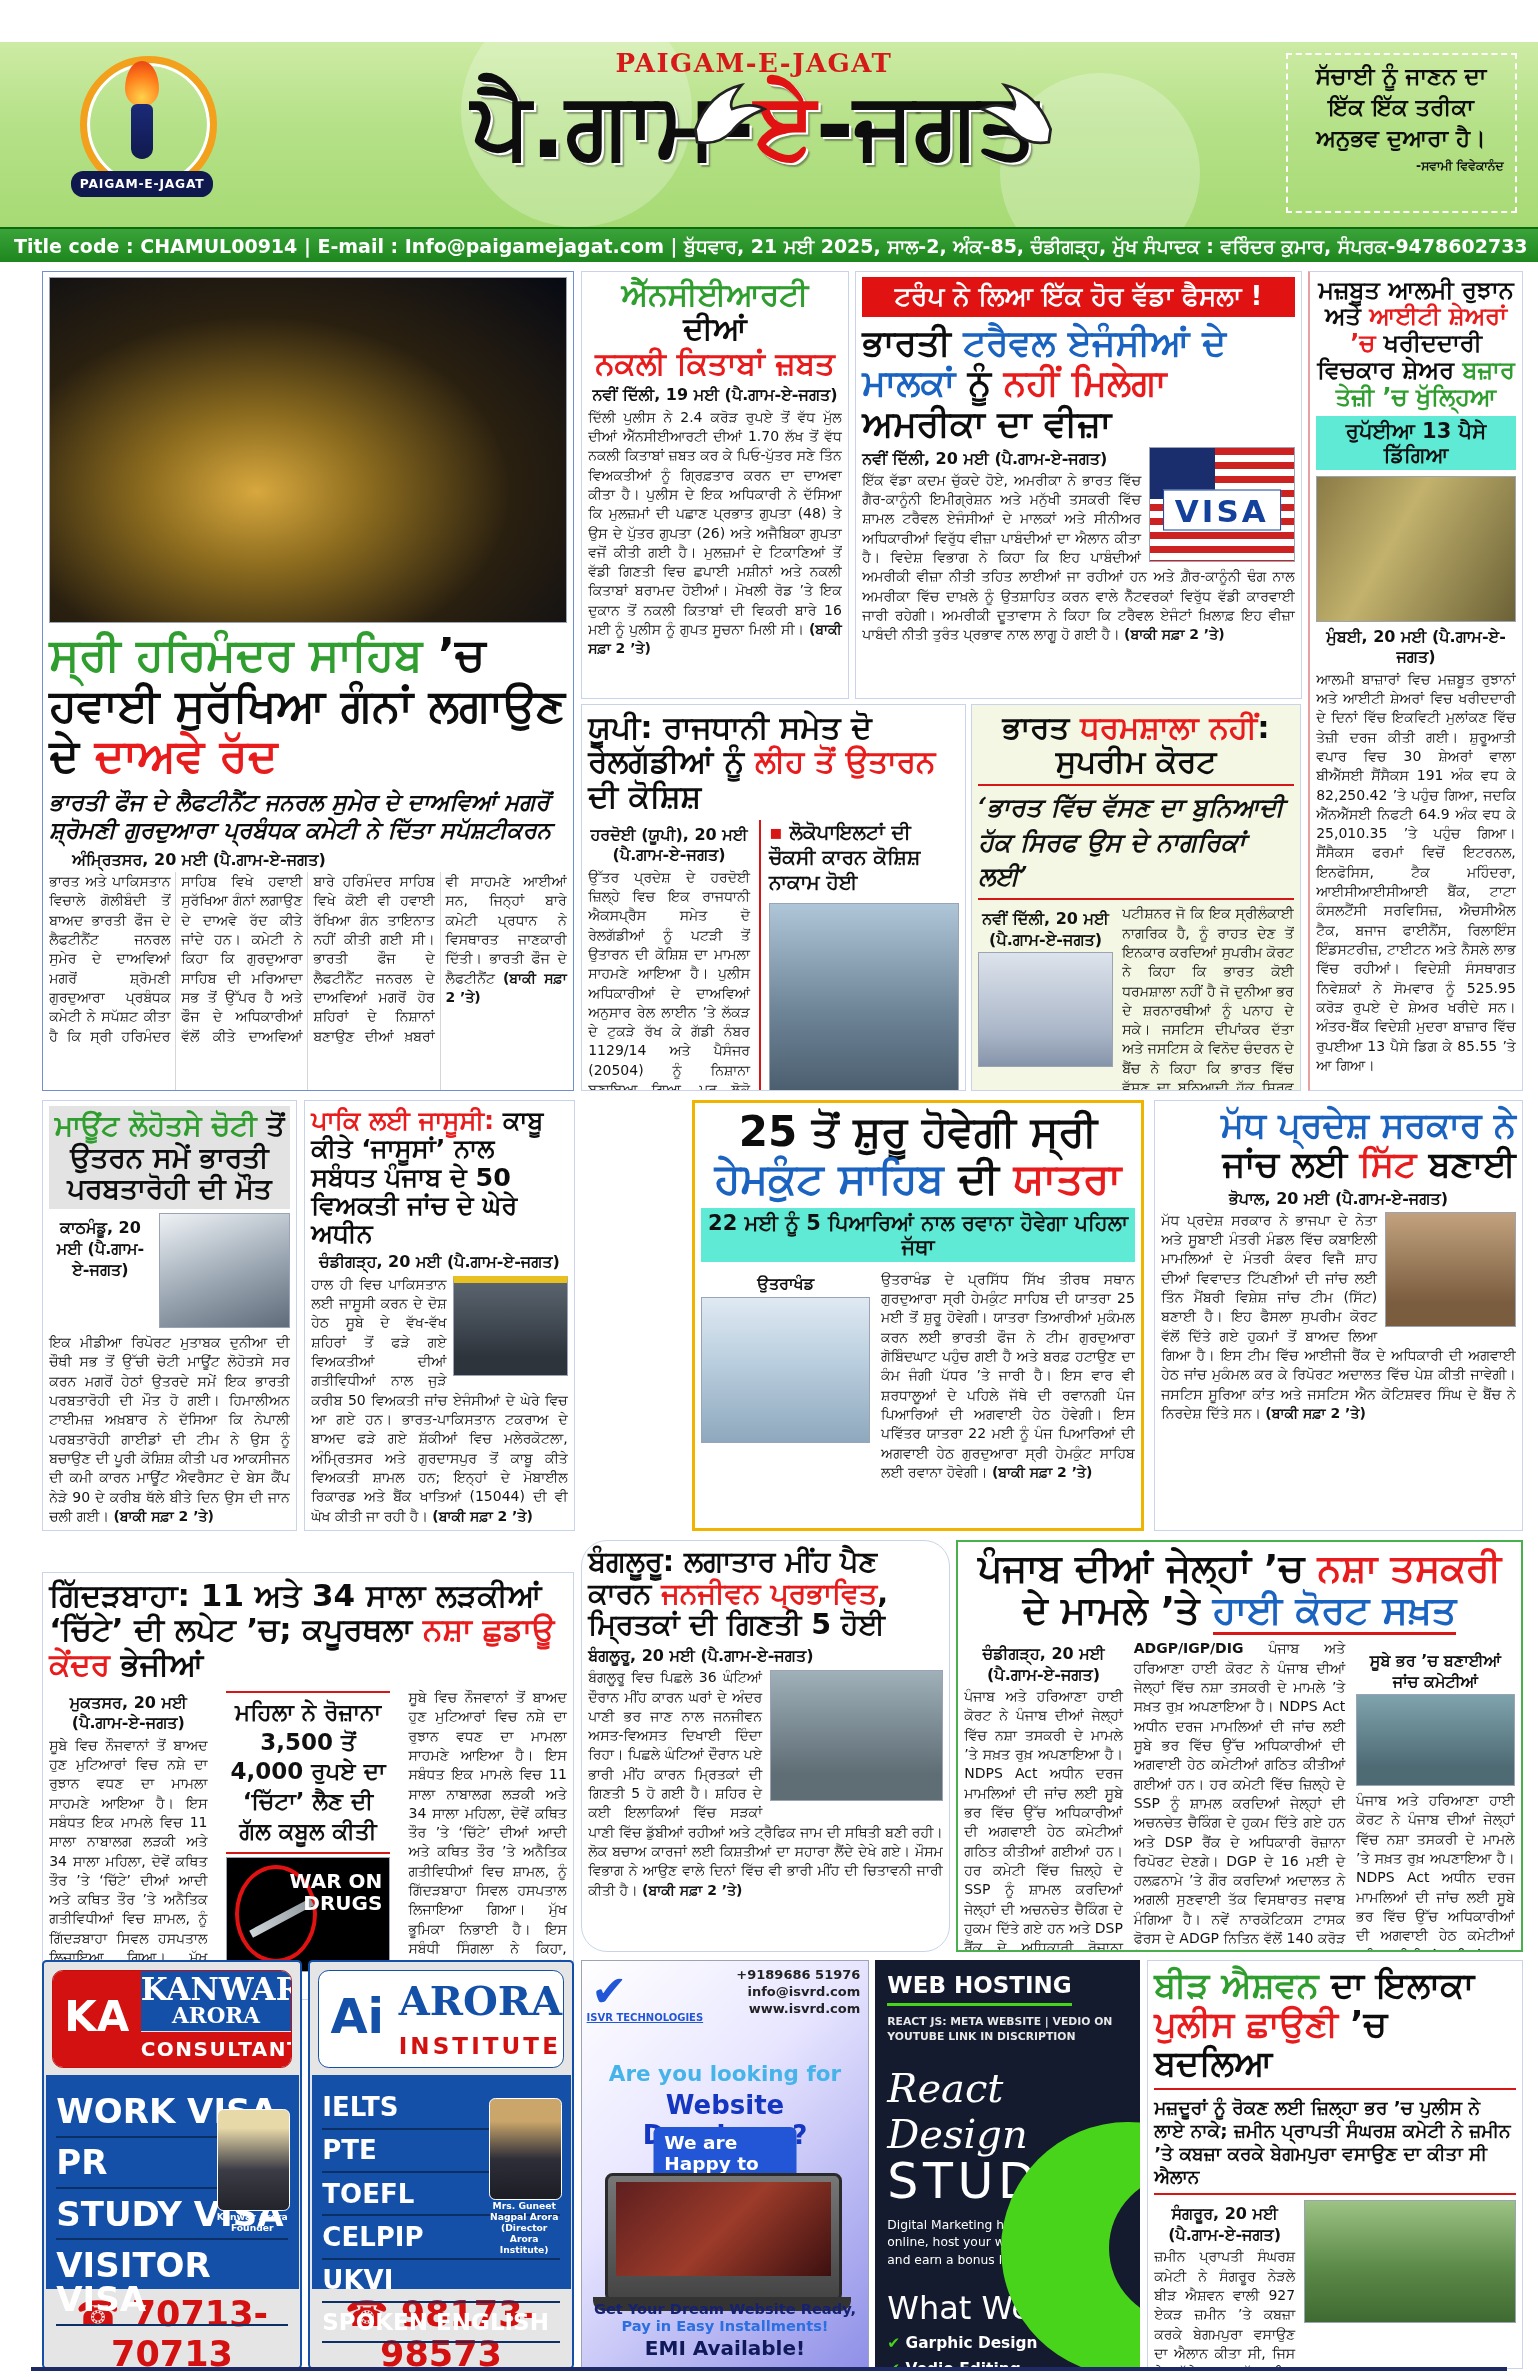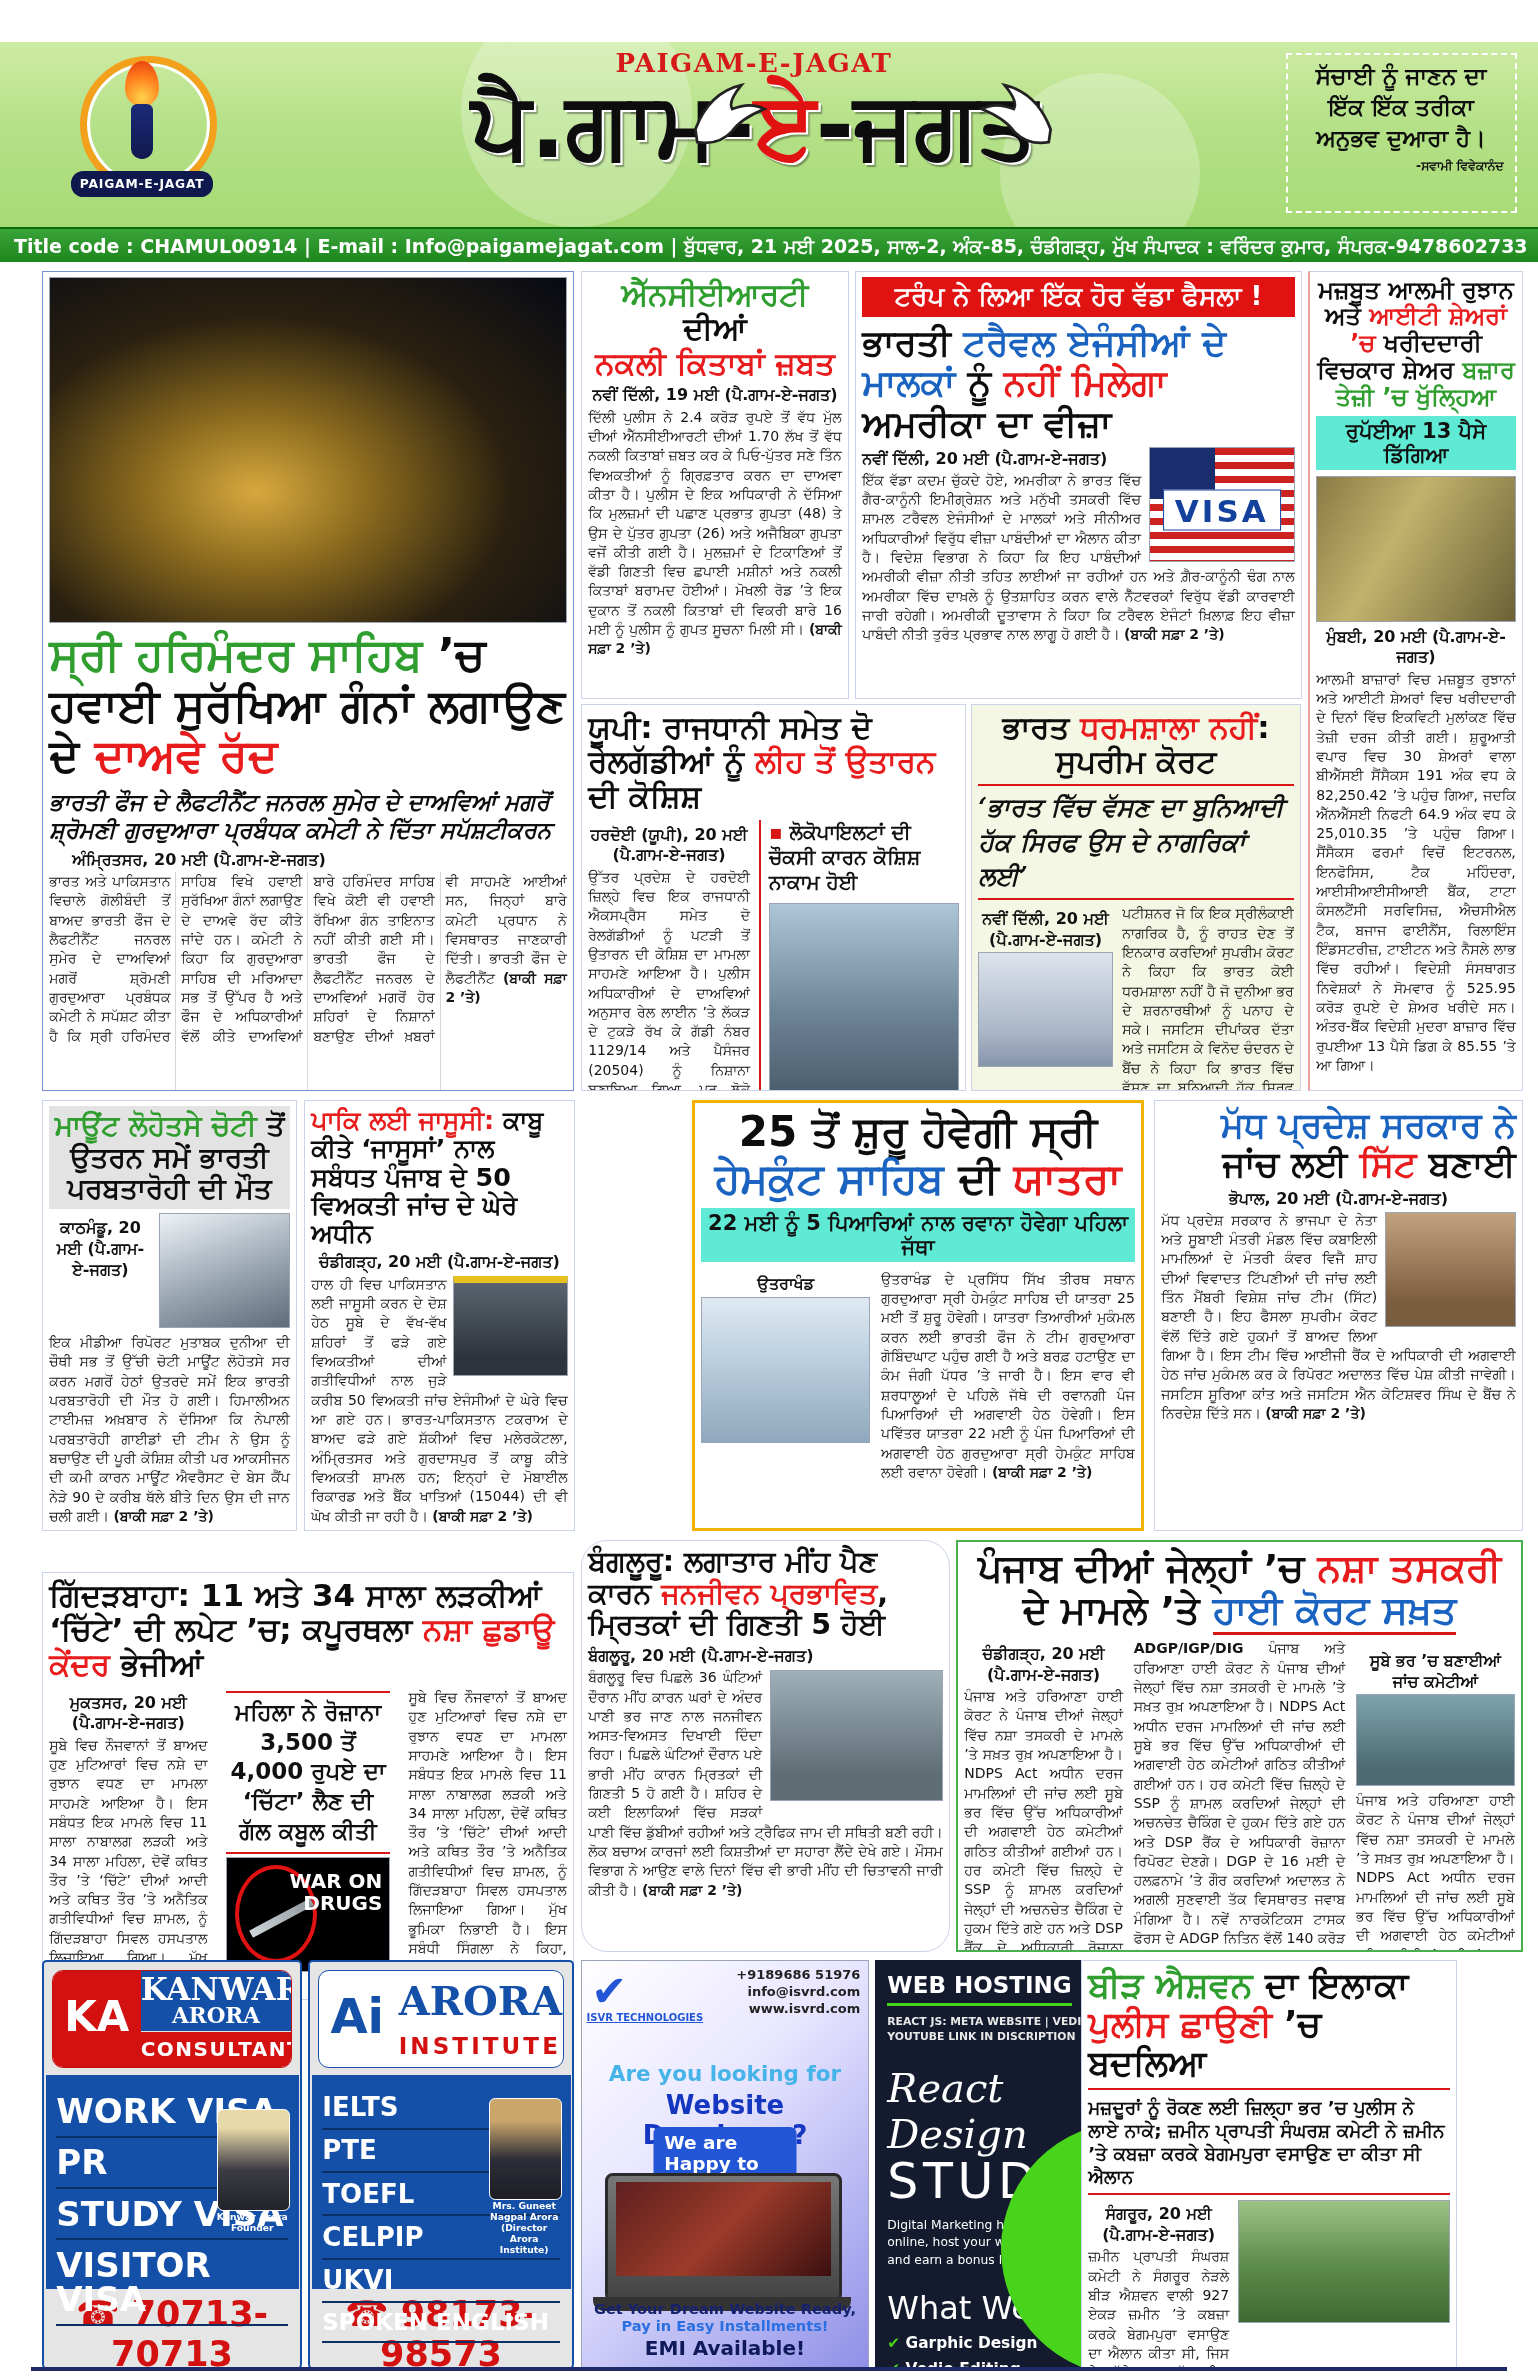--- a/index.html
+++ b/index.html
@@ -433,21 +433,21 @@
     <div class="studio">STUDIO</div>
     <div class="desc">Digital Marketing helps you to groww online, host your website on Hostinger and earn a bonus link in discription</div>
     <div class="wwd">What We Do</div>
     <div class="item">Garphic Design</div>
     <div class="item">Vedio Editing</div>
     
     
     
   </div>
 
-  <div class="art" style="left:1081px;top:1960px;width:376px;height:409px;">
+  <div class="art" style="left:1147px;top:1960px;width:376px;height:409px;">
     <div class="hl" style="font-size:35px;">
       <span class="g">ਬੀੜ ਐਸ਼ਵਨ</span><span class="k"> ਦਾ ਇਲਾਕਾ </span><br>
       <span class="r">ਪੁਲੀਸ ਛਾਉਣੀ</span><span class="k"> ’ਚ ਬਦਲਿਆ</span>
     </div>
     <hr class="rule-red">
     <div class="subhead" style="font-style:normal;font-size:18.5px;">ਮਜ਼ਦੂਰਾਂ ਨੂੰ ਰੋਕਣ ਲਈ ਜ਼ਿਲ੍ਹਾ ਭਰ ’ਚ ਪੁਲੀਸ ਨੇ ਲਾਏ ਨਾਕੇ; ਜ਼ਮੀਨ ਪ੍ਰਾਪਤੀ ਸੰਘਰਸ਼ ਕਮੇਟੀ ਨੇ ਜ਼ਮੀਨ ’ਤੇ ਕਬਜ਼ਾ ਕਰਕੇ ਬੇਗਮਪੁਰਾ ਵਸਾਉਣ ਦਾ ਕੀਤਾ ਸੀ ਐਲਾਨ</div>
     <hr class="rule-red">
     <div style="display:flex;gap:9.2px;">
       <div style="width:40%;">
         <div class="dateline">ਸੰਗਰੂਰ, 20 ਮਈ (ਪੈ.ਗਾਮ-ਏ-ਜਗਤ)</div>

